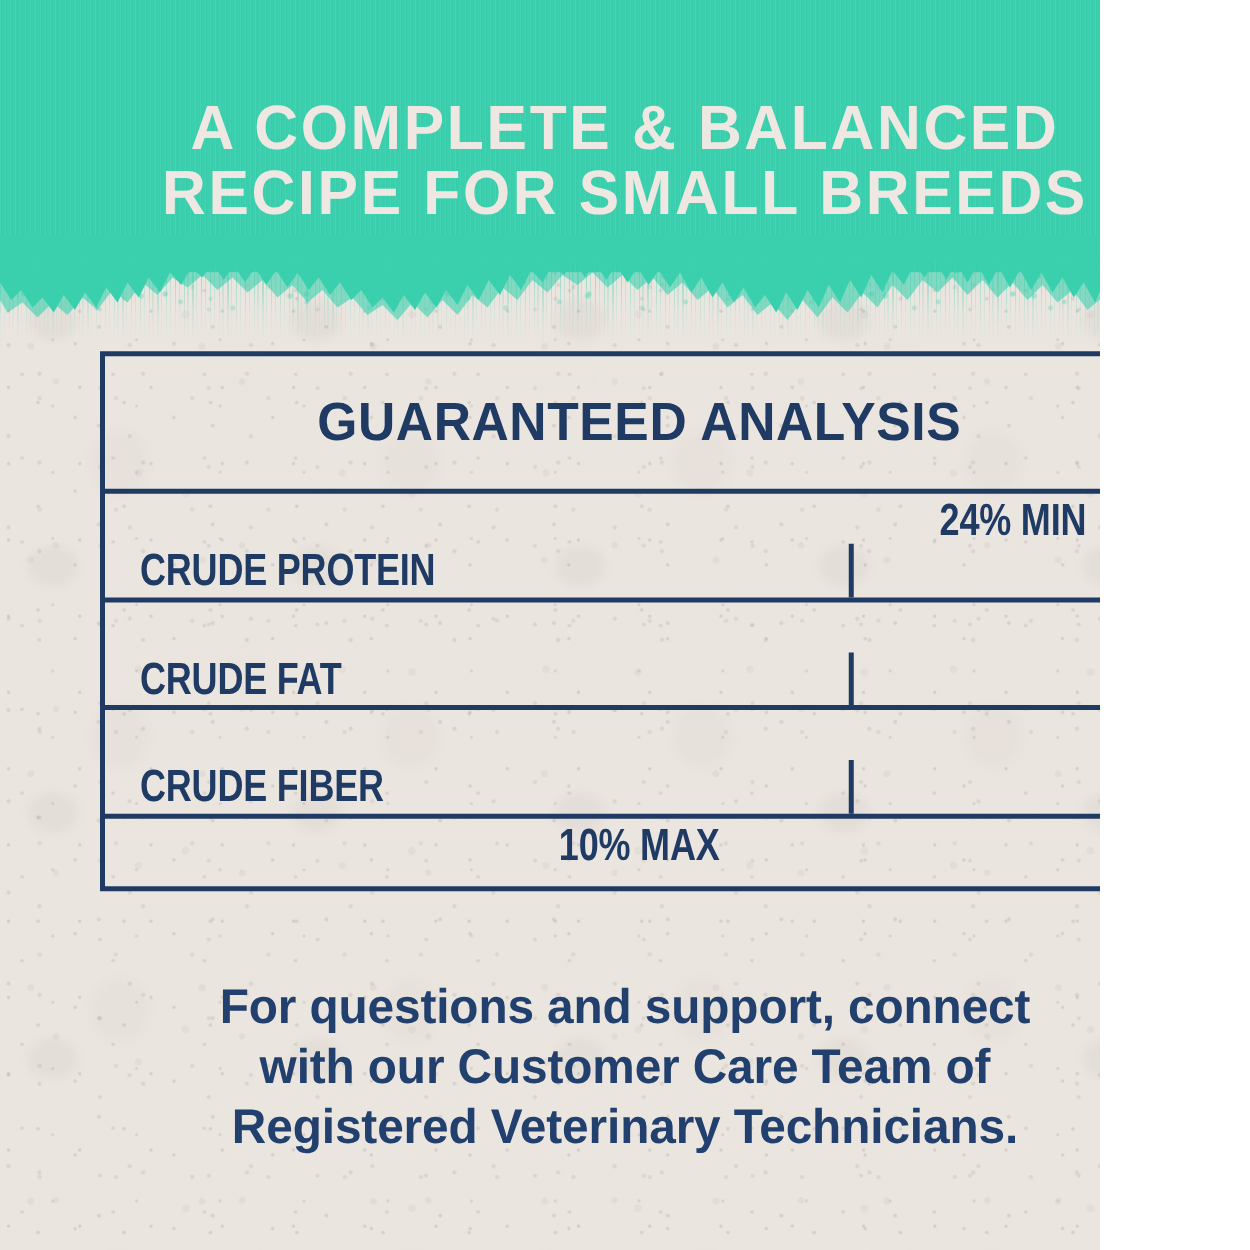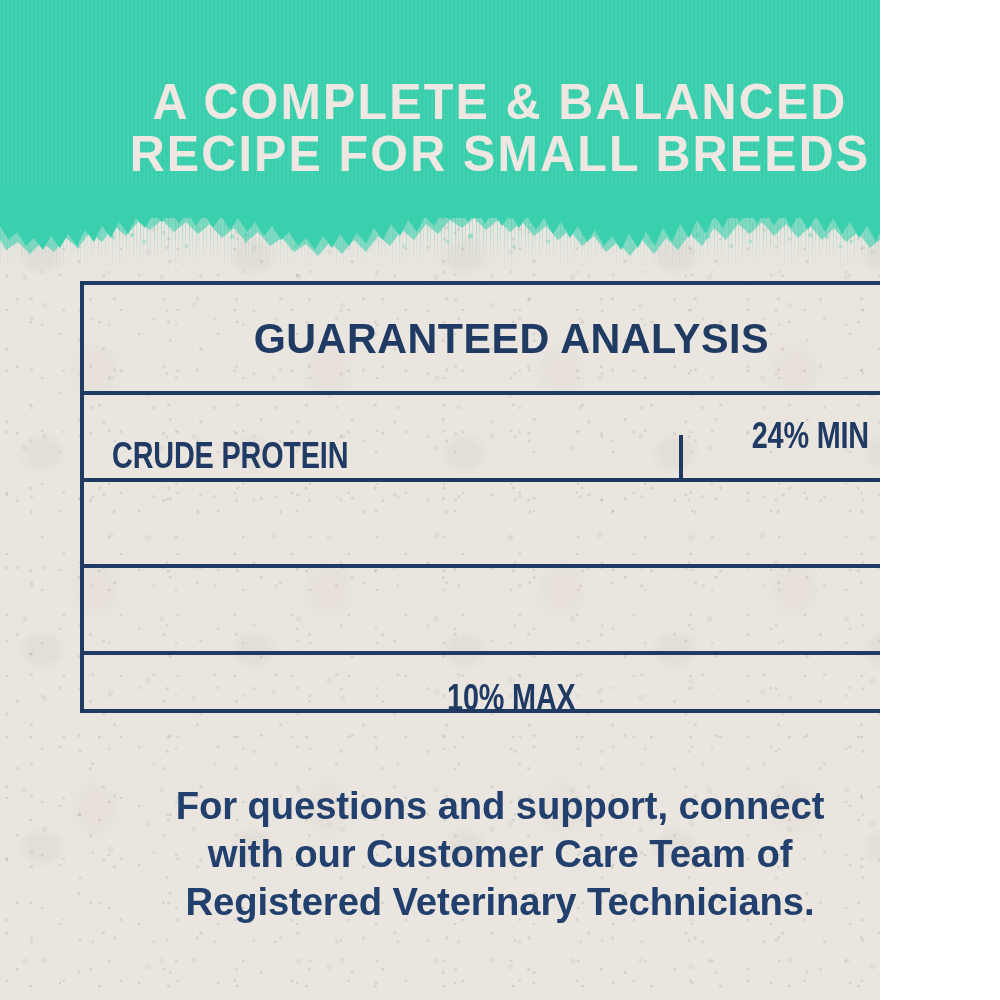--- a/index.html
+++ b/index.html
@@ -186,21 +186,20 @@
     border-right: 4px solid #1f3a63;
     display: flex;
     align-items: center;
     padding-left: 28px;
     margin-top: 40px;
   }
   .ga-cell-value {
     flex: 1 1 auto;
     box-sizing: border-box;
     display: flex;
-    align-items: center;
     justify-content: center;
   }
   .ga-label-text,
   .ga-value-text {
     color: #1f3a63;
     font-family: "Liberation Sans", sans-serif;
     font-weight: bold;
     font-size: 36px;
     letter-spacing: -.2px;
     transform: scaleX(.8);
@@ -284,23 +283,29 @@
     <div class="ga-row">
       <div class="ga-cell-label">
         <span class="ga-label-text">CRUDE PROTEIN</span>
       </div>
       <div class="ga-cell-value">
         <span class="ga-value-text">24% MIN</span>
       </div>
     </div>
 
     <div class="ga-row">
+      <div class="ga-cell-label">
+        <span class="ga-label-text">CRUDE FAT</span>
+      </div>
     </div>
 
     <div class="ga-row">
+      <div class="ga-cell-label">
+        <span class="ga-label-text">CRUDE FIBER</span>
+      </div>
     </div>
 
     <div class="ga-row last">
       <div class="ga-cell-value">
         <span class="ga-value-text">10% MAX</span>
       </div>
     </div>
 
   </div>
 

